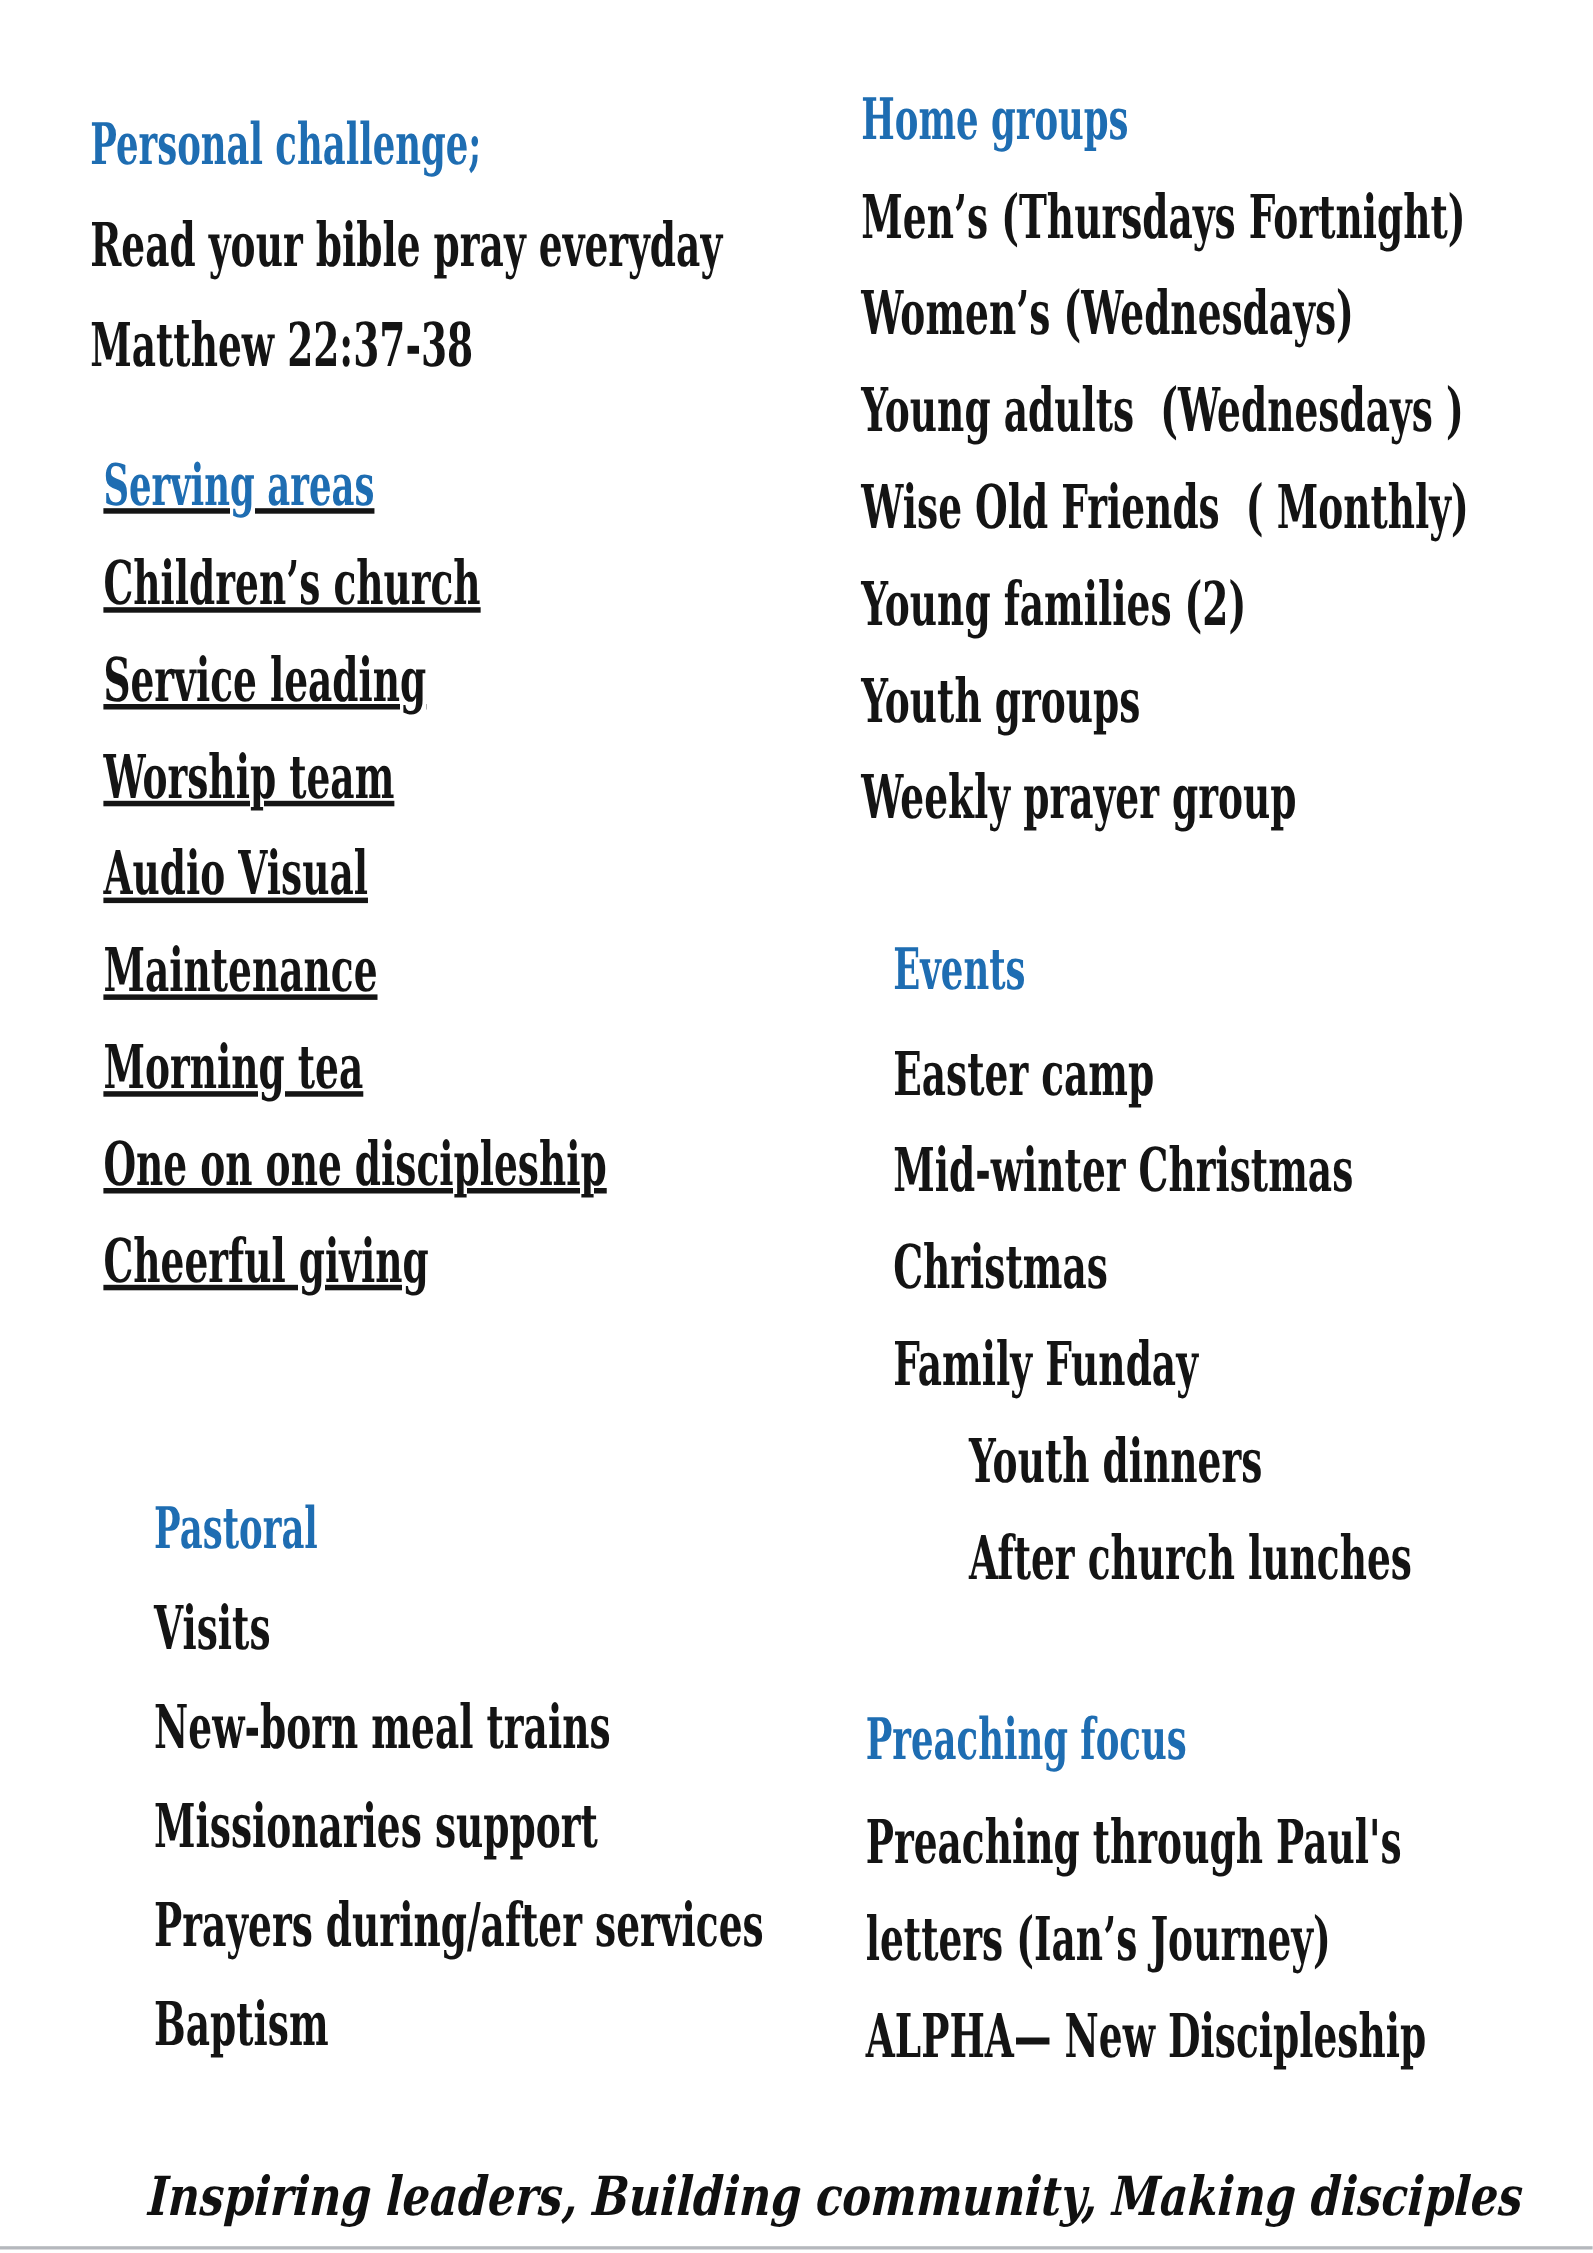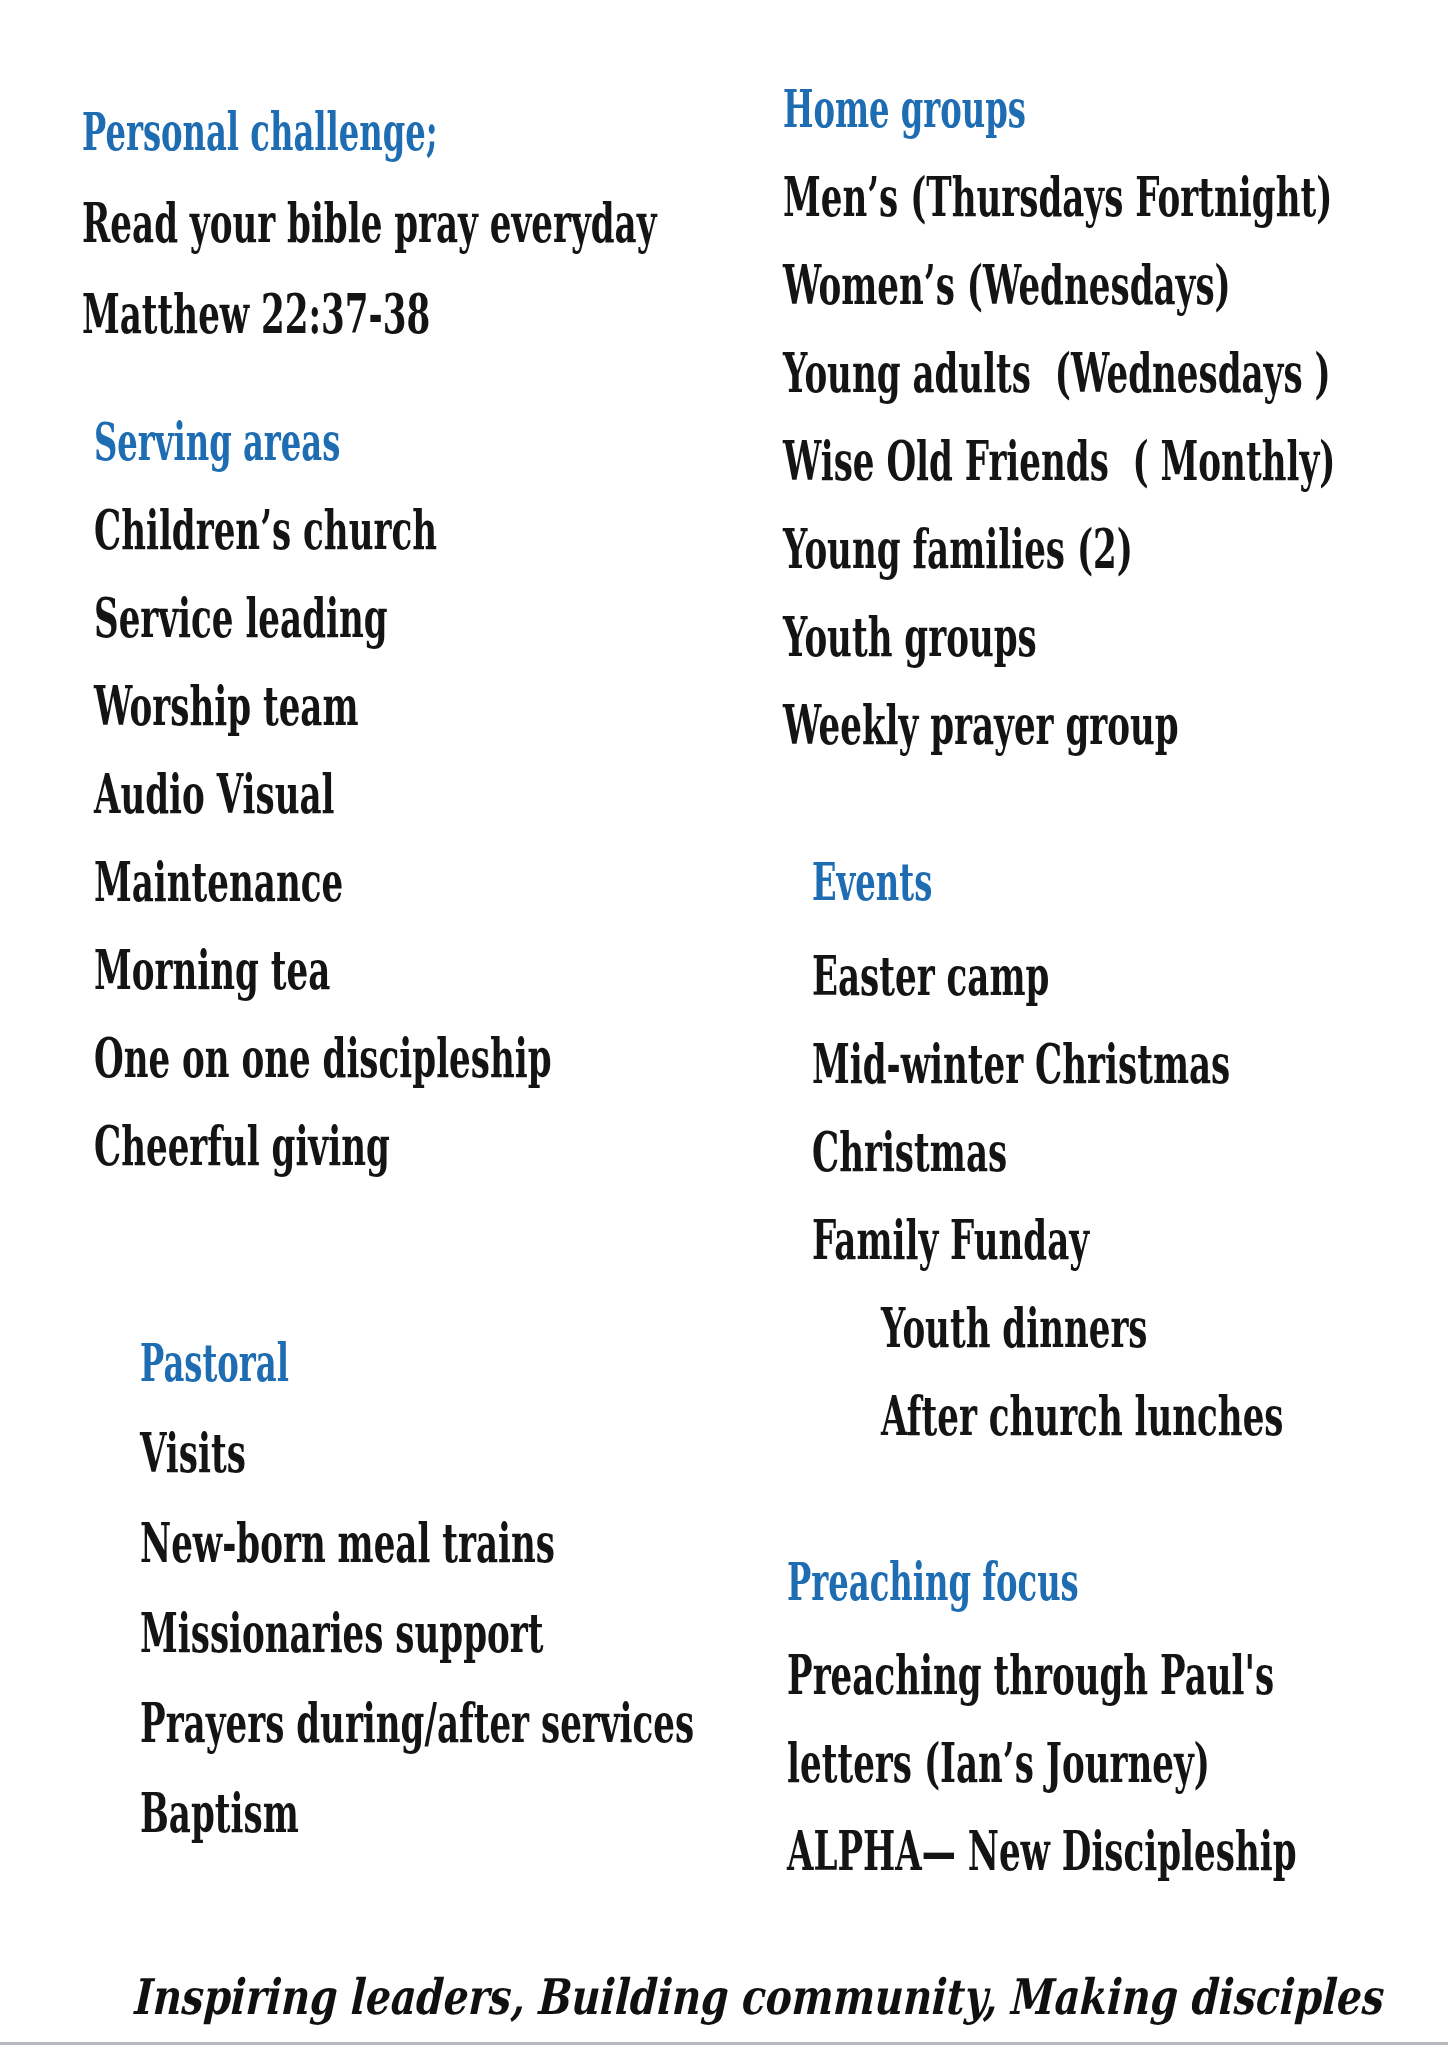--- a/index.html
+++ b/index.html
@@ -61,33 +61,33 @@
 </style>
 </head>
 <body>
 
 <div class="sec sec-personal" style="left:82px; top:86px;">
   <div class="ln hd">Personal challenge;</div>
   <div class="ln">Read your bible pray everyday</div>
   <div class="ln">Matthew 22:37-38</div>
 </div>
 
-<div class="sec" style="left:94px; top:398px;">
+<div class="sec" style="left:94px; top:398px;text-decoration:underline;">
   <div class="ln hd">Serving areas</div>
   <div class="ln">Children’s church</div>
   <div class="ln">Service leading</div>
   <div class="ln">Worship team</div>
   <div class="ln">Audio Visual</div>
   <div class="ln">Maintenance</div>
   <div class="ln">Morning tea</div>
   <div class="ln">One on one discipleship</div>
   <div class="ln">Cheerful giving</div>
 </div>
 
-<div class="sec sec-pastoral" style="left:140px; top:1318px;">
+<div class="sec sec-pastoral" style="left:140px; top:1345px;">
   <div class="ln hd">Pastoral</div>
   <div class="ln">Visits</div>
   <div class="ln">New-born meal trains</div>
   <div class="ln">Missionaries support</div>
   <div class="ln">Prayers during/after services</div>
   <div class="ln">Baptism</div>
 </div>
 
 <div class="sec" style="left:783px; top:65px;">
   <div class="ln hd">Home groups</div>

